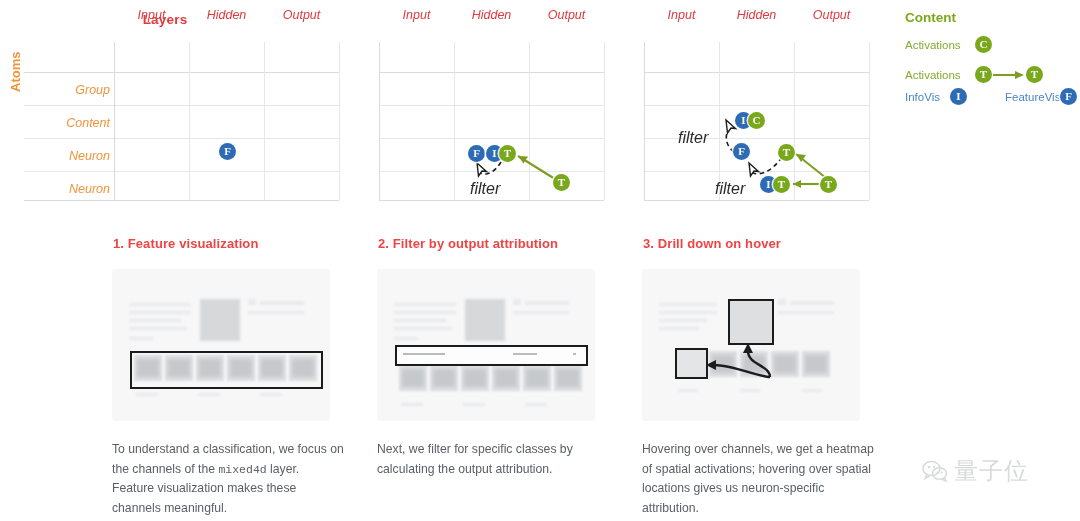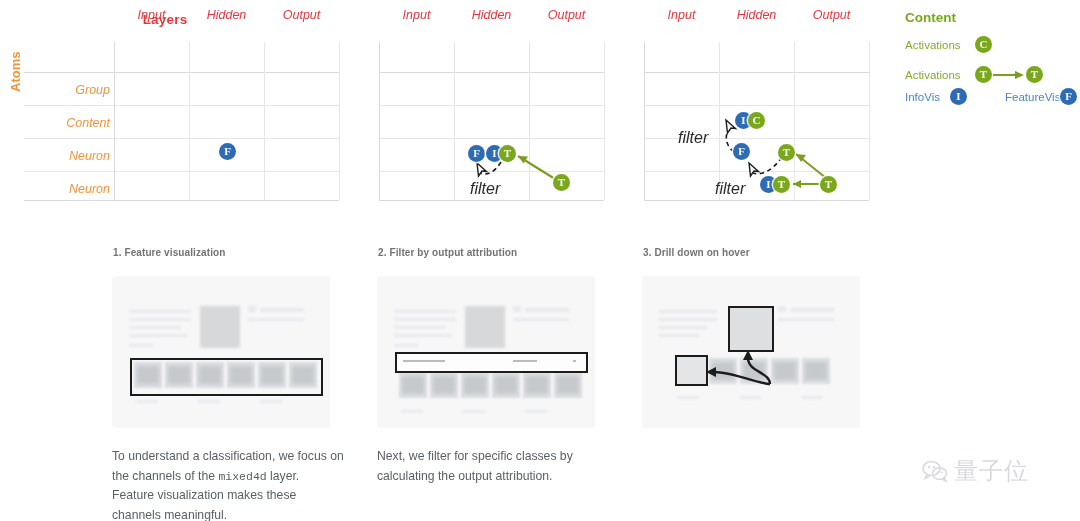--- a/index.html
+++ b/index.html
@@ -60,22 +60,22 @@
   .lg-h.content{color:#7aa81c;}
   .lg-h.presentation{color:#3a7bbf;margin-top:30px;}
   .lg-row{position:relative;height:26px;}
   .lg-txt{font-size:11.5px;}
   .lg-txt.content{color:#85ab2e;}
   .lg-txt.presentation{color:#4a86c4;}
 
   
   .step{position:absolute;top:232px;width:250px;}
   .step-h{
-    font-size:10px;font-weight:bold;color:#737373;
-    margin:15px 0 18px 1px;letter-spacing:.1px;
+    font-size:13px;font-weight:bold;color:#ef4444;
+    margin:4px 0 18px 1px;letter-spacing:.1px;
   }
   .mock{
     position:relative;width:218px;height:152px;
     background:#f7f7f8;border-radius:3px;overflow:hidden;
   }
   .step-cap{
     margin-top:19px;font-size:12.2px;line-height:19.5px;color:#585f65;
     width:232px;
   }
   .mono{font-family:"Liberation Mono",monospace;font-size:11.5px;}
@@ -313,20 +313,21 @@
       <svg class="ovl" width="218" height="152">
         <path d="M 128 108 C 128 96 106 96 106 82" fill="none" stroke="#1c1c1c" stroke-width="2.4"></path>
         <polygon points="106,74 101,84 111,84" fill="#1c1c1c"></polygon>
         <path d="M 128 108 C 118 108 90 96 72 96" fill="none" stroke="#1c1c1c" stroke-width="2.4"></path>
         <polygon points="64,96 74,91 74,101" fill="#1c1c1c"></polygon>
       </svg>
       <div class="wf" style="left:36px;top:120px;width:20px;height:3px;"></div>
       <div class="wf" style="left:98px;top:120px;width:20px;height:3px;"></div>
       <div class="wf" style="left:160px;top:120px;width:20px;height:3px;"></div>
     </div>
+    <div class="step-cap"><span>Hovering over channels, we get a heatmap of spatial activations; hovering over spatial locations gives us neuron-specific attribution.</span></div>
   </div>
 
   <div class="wm">
     <svg width="26" height="22" viewBox="0 0 26 22">
       <ellipse cx="9.5" cy="8.5" rx="8.5" ry="7" fill="none" stroke="#8e9195" stroke-width="1.5"></ellipse>
       <path d="M 5 14.5 L 3 18.5 L 7.5 16" fill="none" stroke="#8e9195" stroke-width="1.5"></path>
       <circle cx="7" cy="7" r="1.2" fill="#8e9195"></circle>
       <circle cx="12" cy="7" r="1.2" fill="#8e9195"></circle>
       <ellipse cx="17.5" cy="13.5" rx="7" ry="5.8" fill="none" stroke="#8e9195" stroke-width="1.5"></ellipse>
       <path d="M 22 18 L 24 21 L 20.5 19.5" fill="none" stroke="#8e9195" stroke-width="1.5"></path>

